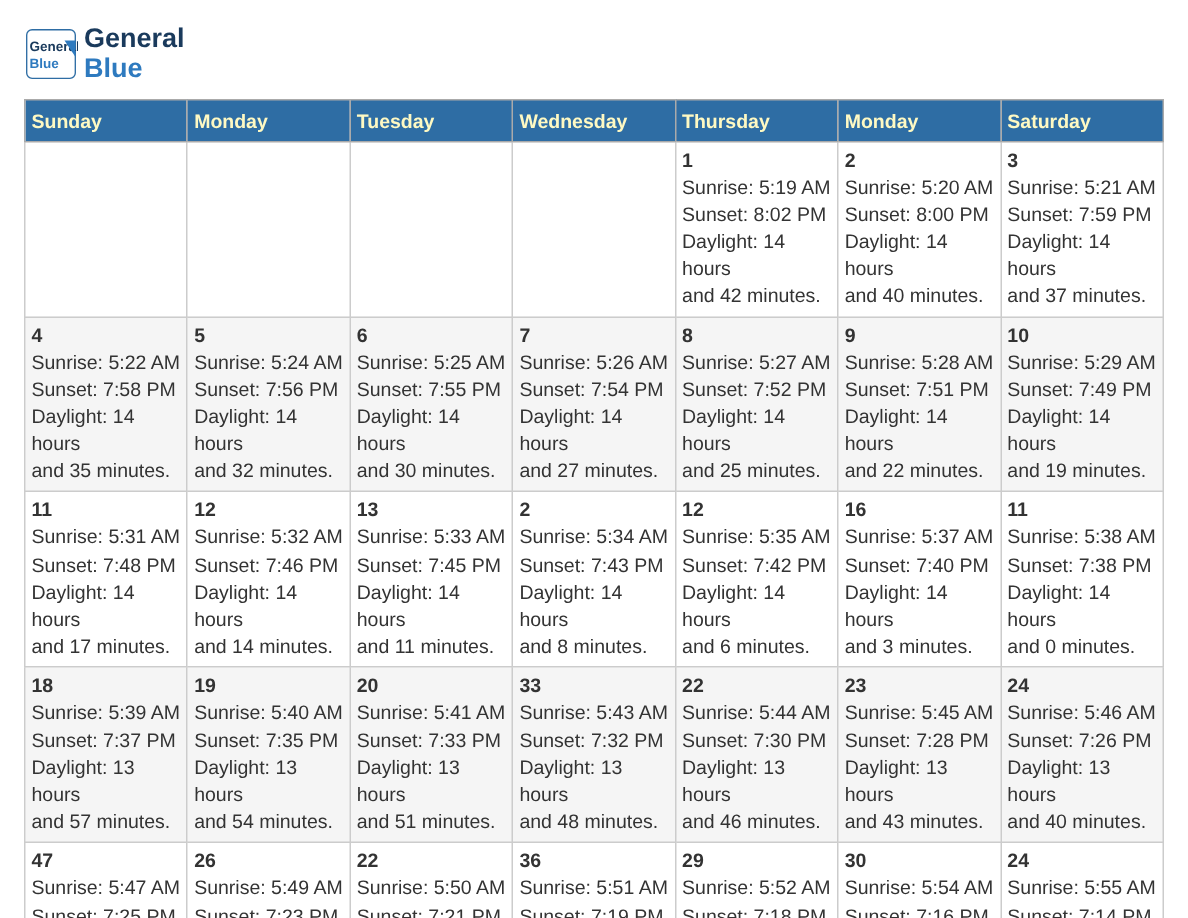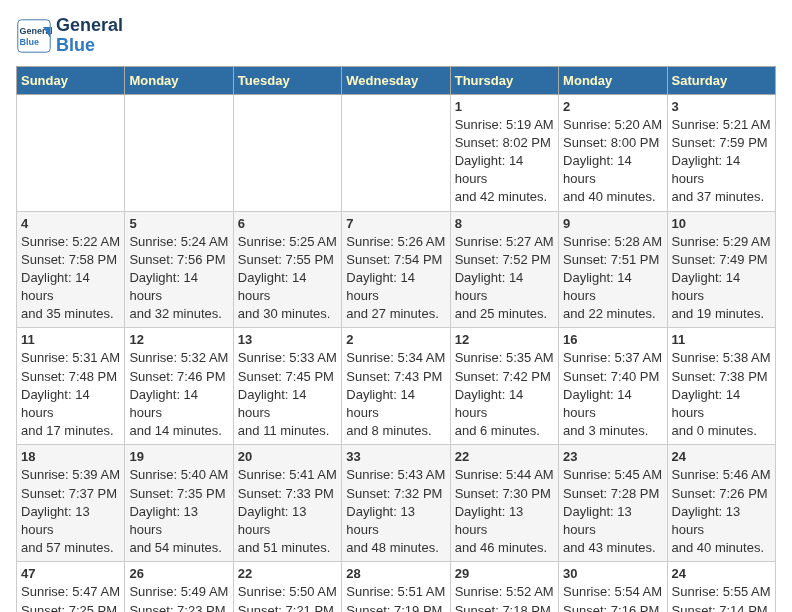--- a/index.html
+++ b/index.html
@@ -235,21 +235,21 @@
         </td>
         <td>
           <div class="day-number">26</div>
           <div class="day-info">Sunrise: 5:49 AM<br>Sunset: 7:23 PM<br>Daylight: 13 hours<br>and 34 minutes.</div>
         </td>
         <td>
           <div class="day-number">22</div>
           <div class="day-info">Sunrise: 5:50 AM<br>Sunset: 7:21 PM<br>Daylight: 13 hours<br>and 31 minutes.</div>
         </td>
         <td>
-          <div class="day-number">28</div>
+          <div class="day-number">36</div>
           <div class="day-info">Sunrise: 5:51 AM<br>Sunset: 7:19 PM<br>Daylight: 13 hours<br>and 28 minutes.</div>
         </td>
         <td>
           <div class="day-number">29</div>
           <div class="day-info">Sunrise: 5:52 AM<br>Sunset: 7:18 PM<br>Daylight: 13 hours<br>and 25 minutes.</div>
         </td>
         <td>
           <div class="day-number">30</div>
           <div class="day-info">Sunrise: 5:54 AM<br>Sunset: 7:16 PM<br>Daylight: 13 hours<br>and 22 minutes.</div>
         </td>

